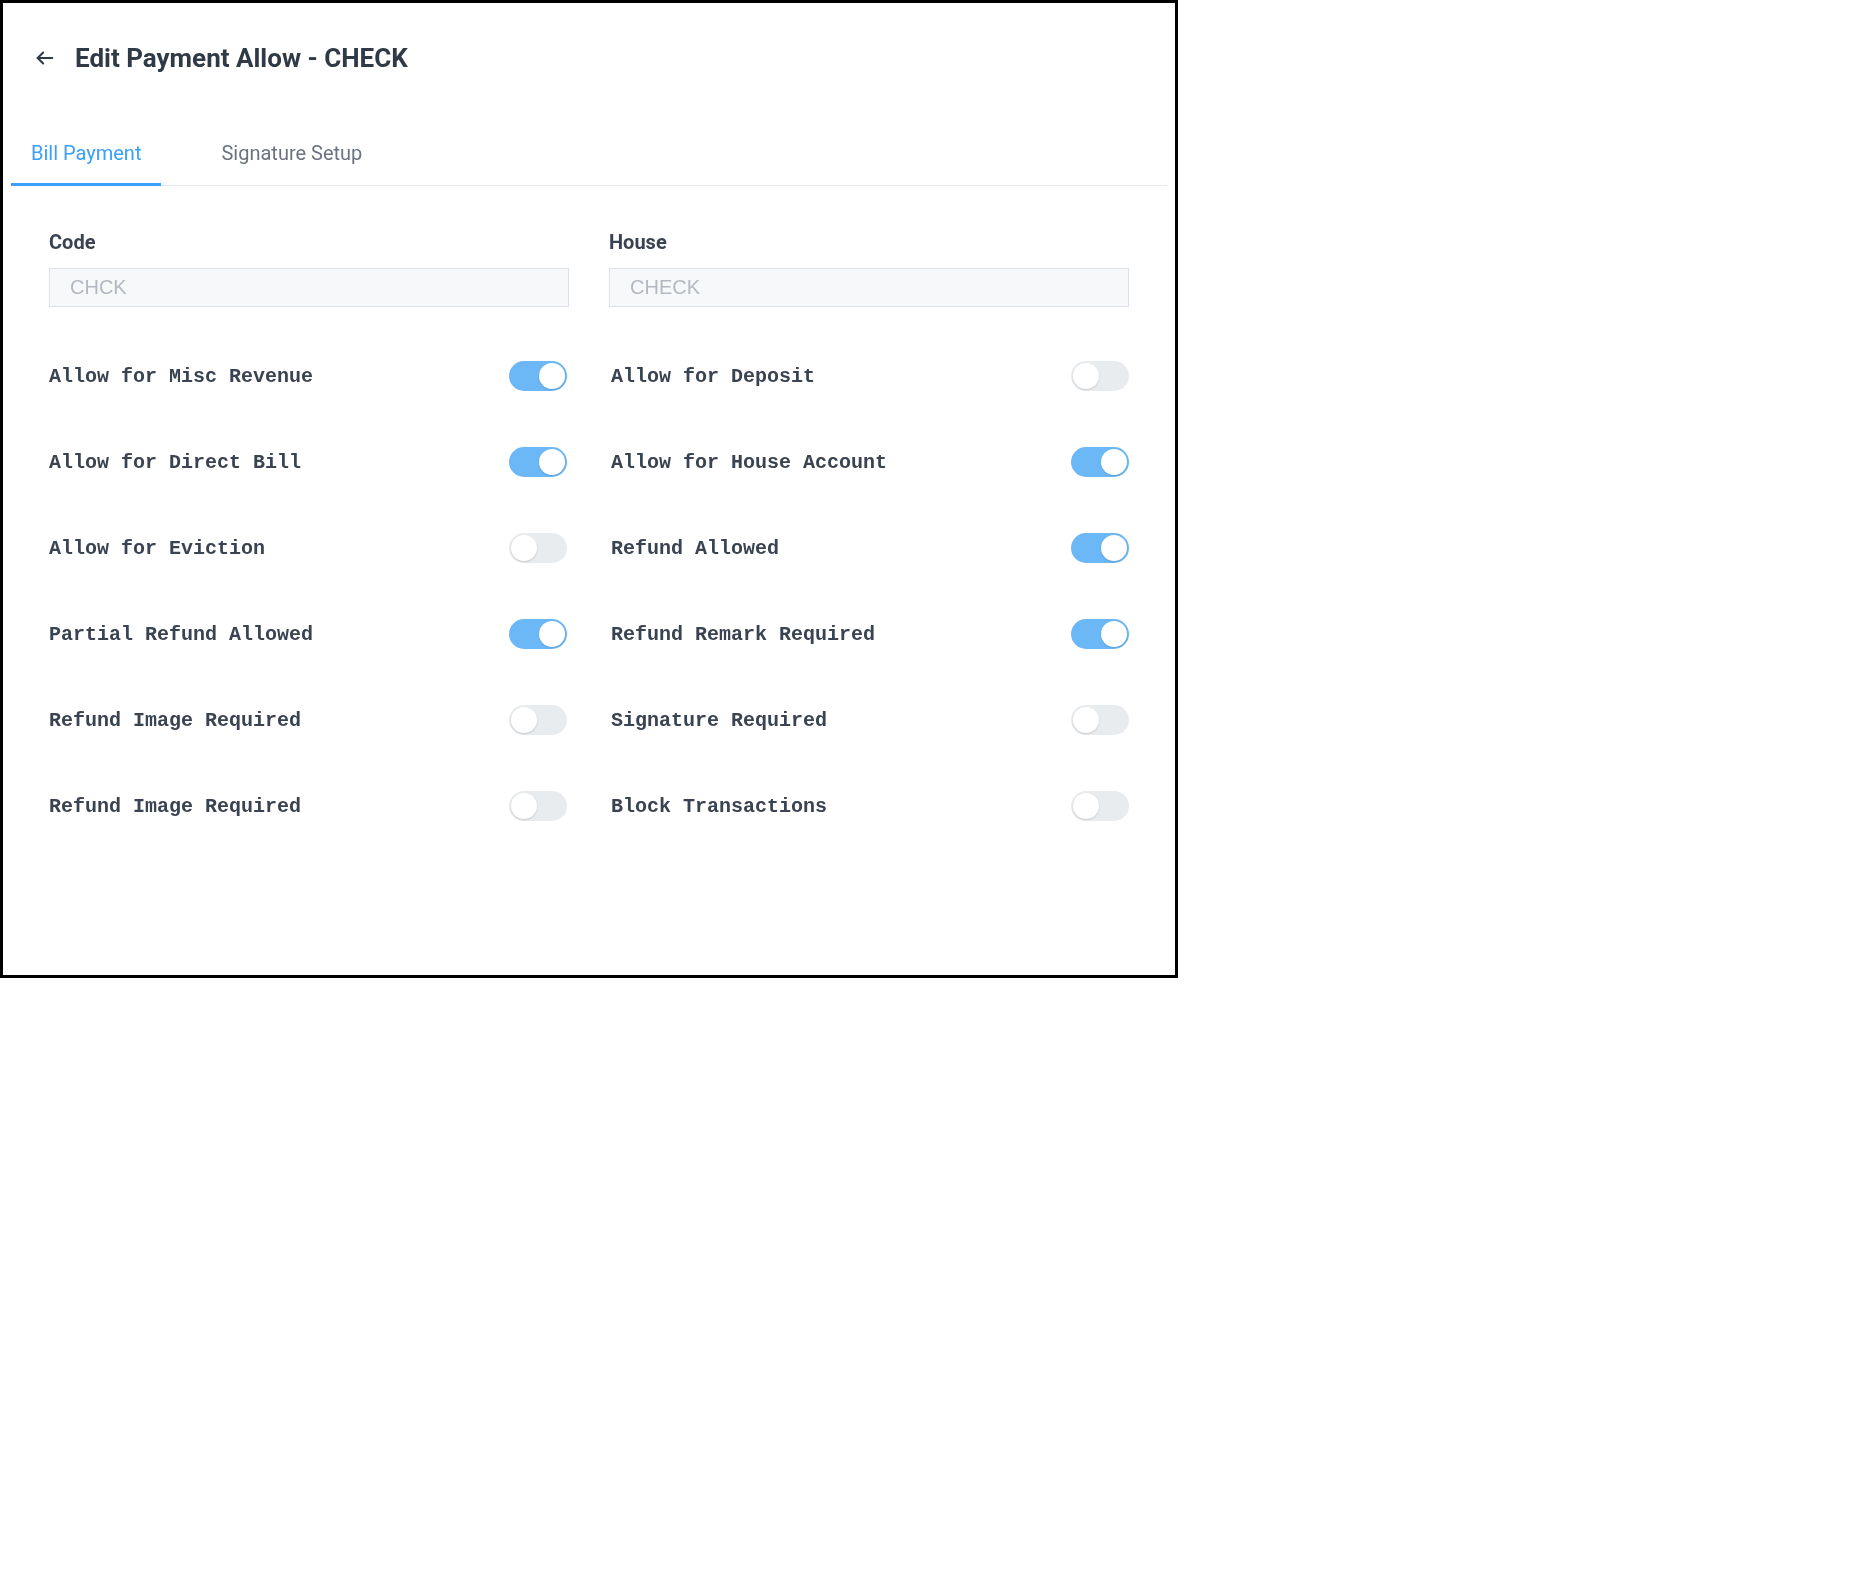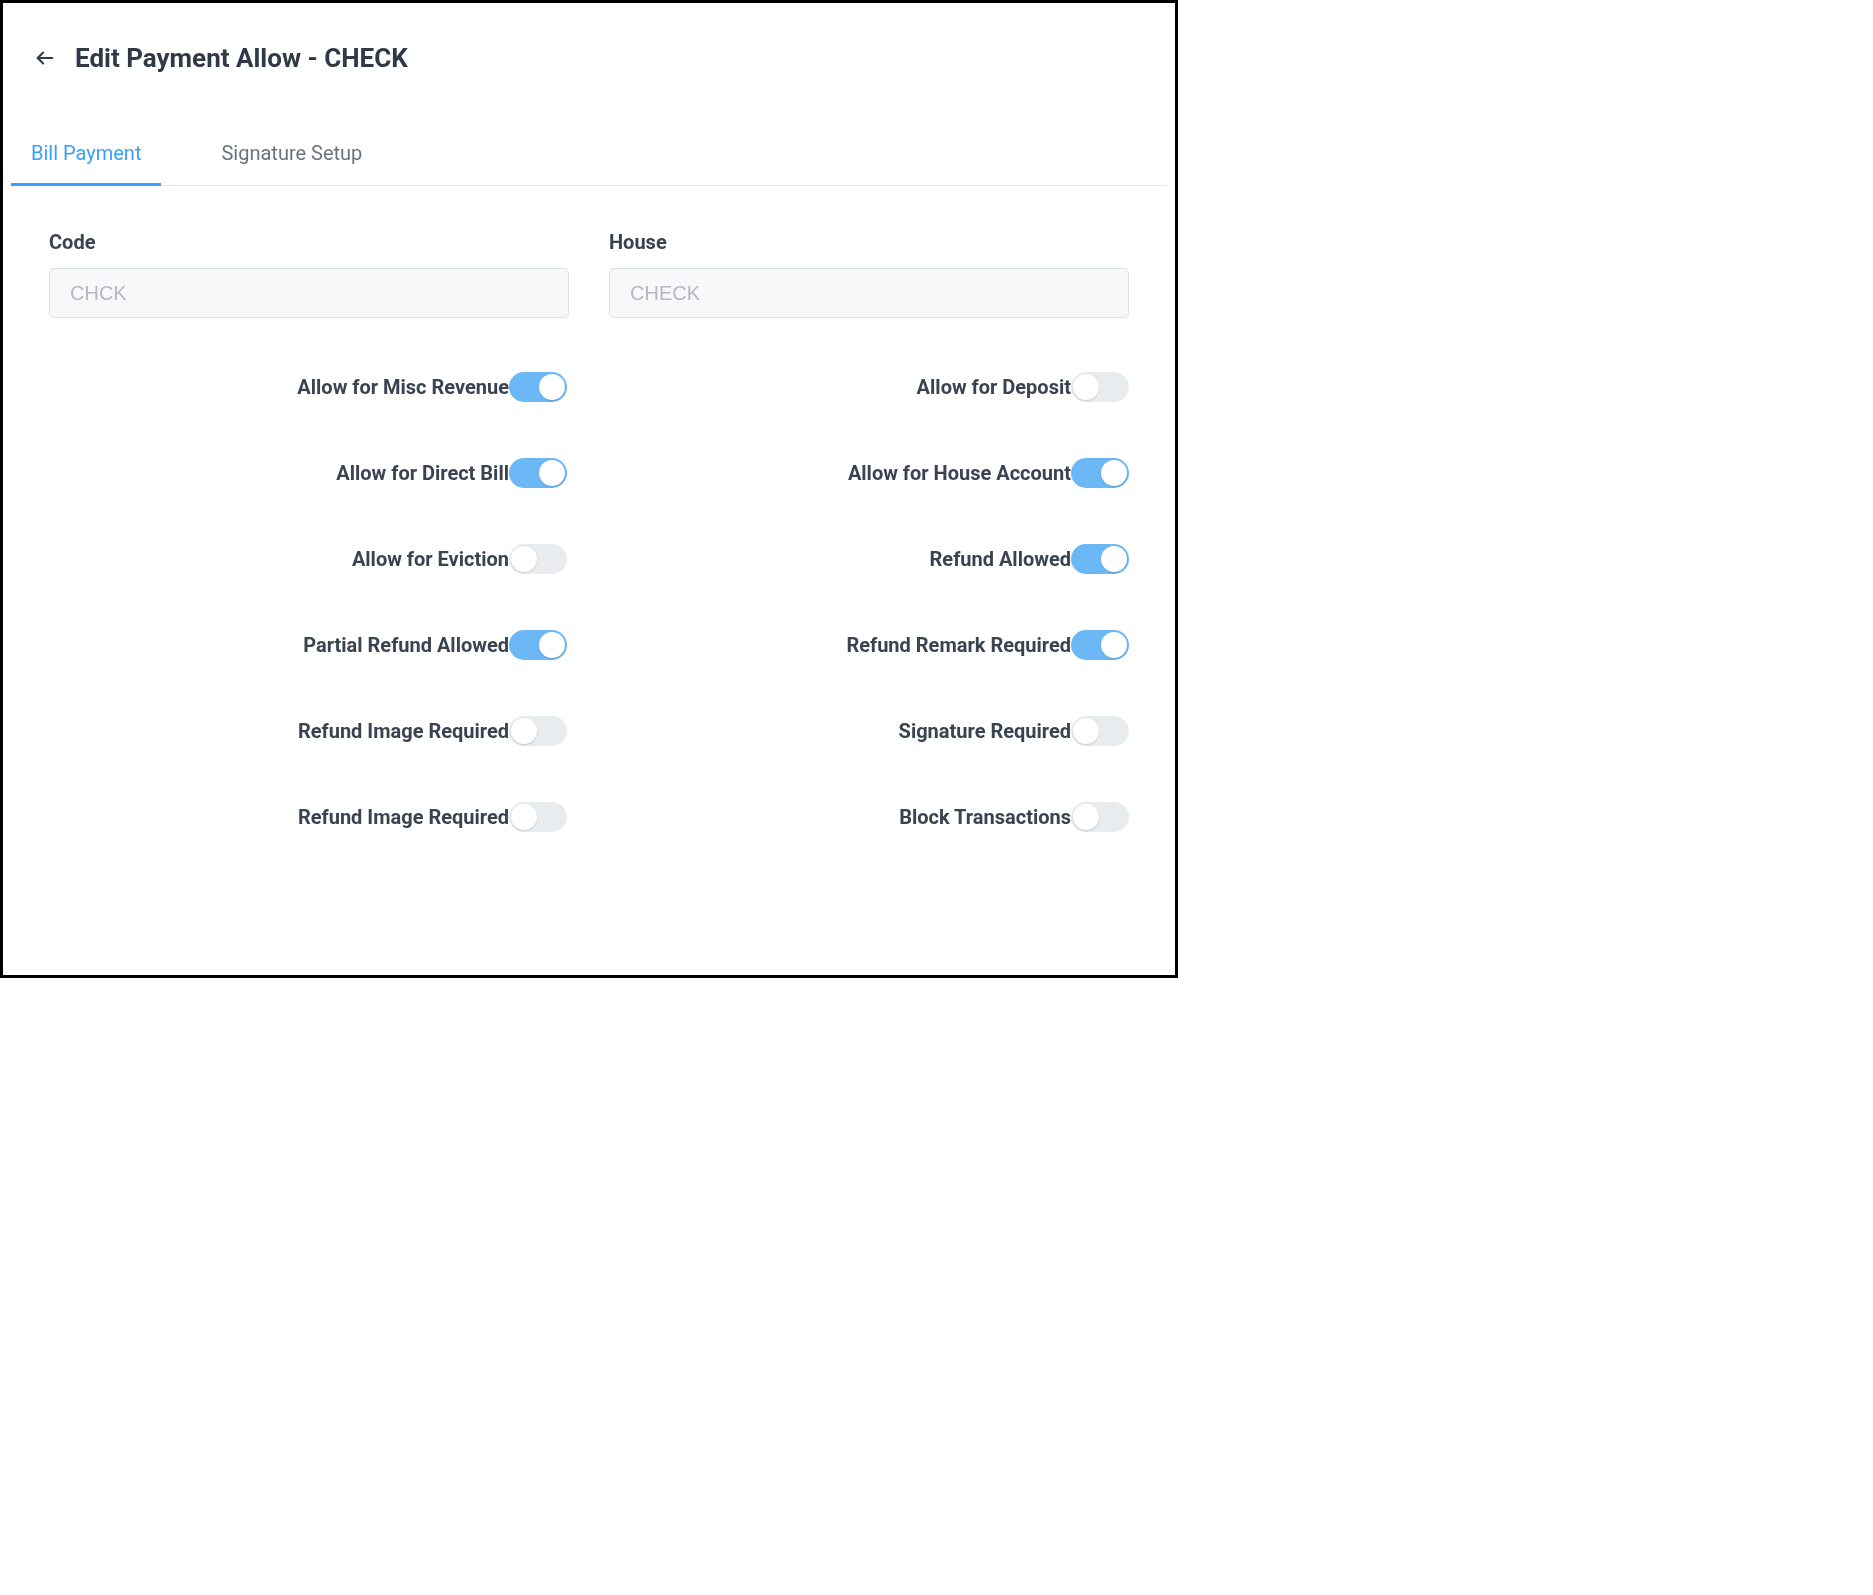--- a/index.html
+++ b/index.html
@@ -67,39 +67,40 @@
     display: flex;
     flex-direction: column;
   }
   .field-label {
     font-size: 20px;
     font-weight: 700;
     color: #3a4351;
     margin-bottom: 14px;
   }
   .text-input {
-    height: 50px;
+    height: 39px;
     border: 1px solid #dde1e6;
     background: #f7f8fa;
-    border-radius: 5px;
+    border-radius: 0;
     padding: 10px 20px;
     font-size: 20px;
     color: #b4b9c1;
     outline: none;
   }
   .toggle-grid {
     display: grid;
     grid-template-columns: 1fr 1fr;
     column-gap: 44px;
     row-gap: 56px;
   }
   .toggle-row {
     display: flex;
     align-items: center;
-    justify-content: flex-end;
+    justify-content: space-between;
+    font-family: Liberation Mono, monospace;
   }
   .toggle-label {
     font-size: 20px;
     font-weight: 700;
     color: #3a4351;
   }
   .toggle {
     width: 58px;
     height: 30px;
     border-radius: 30px;

